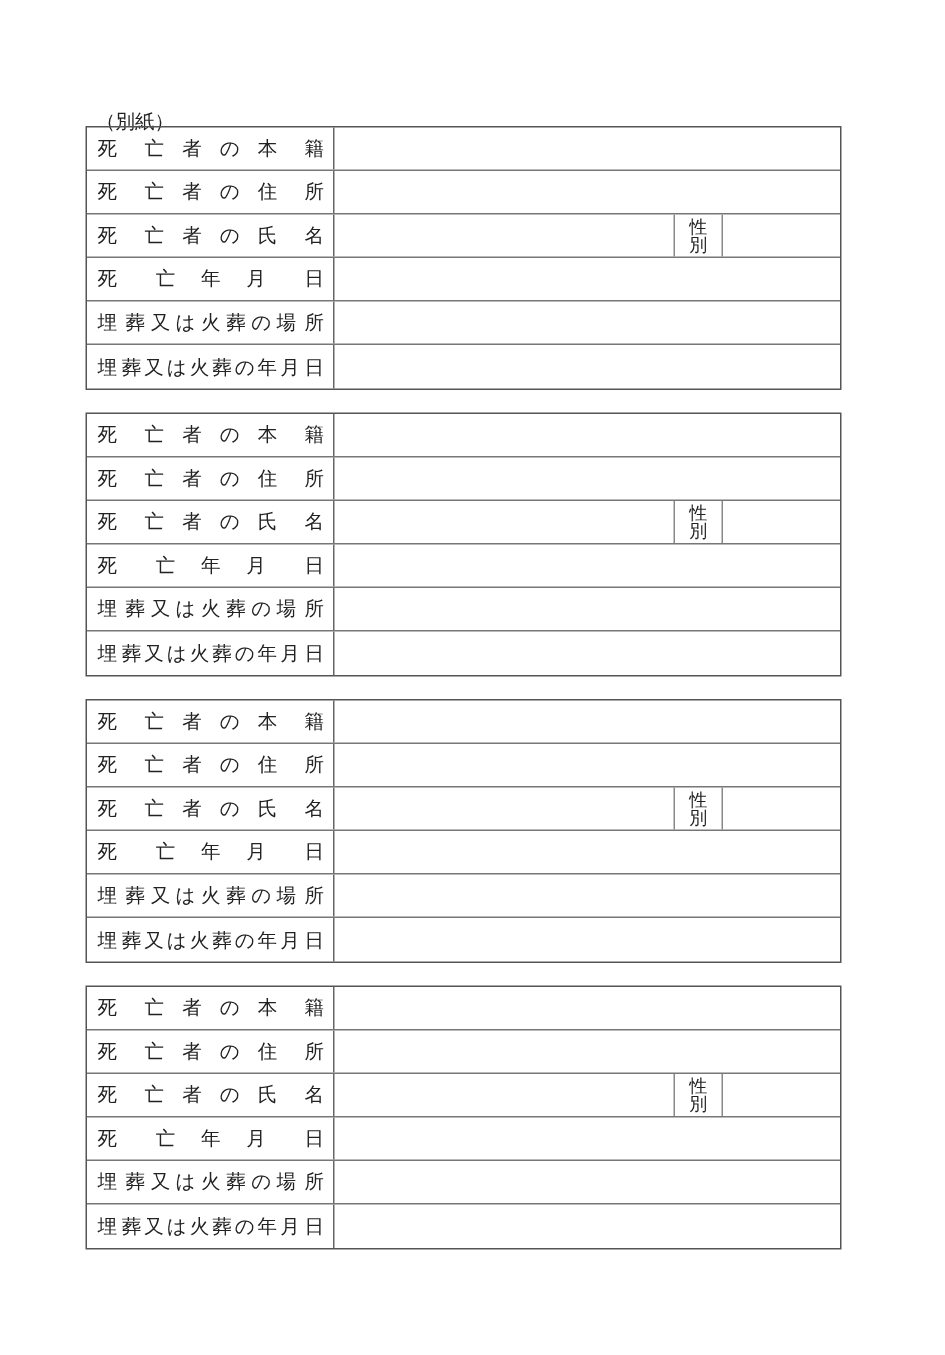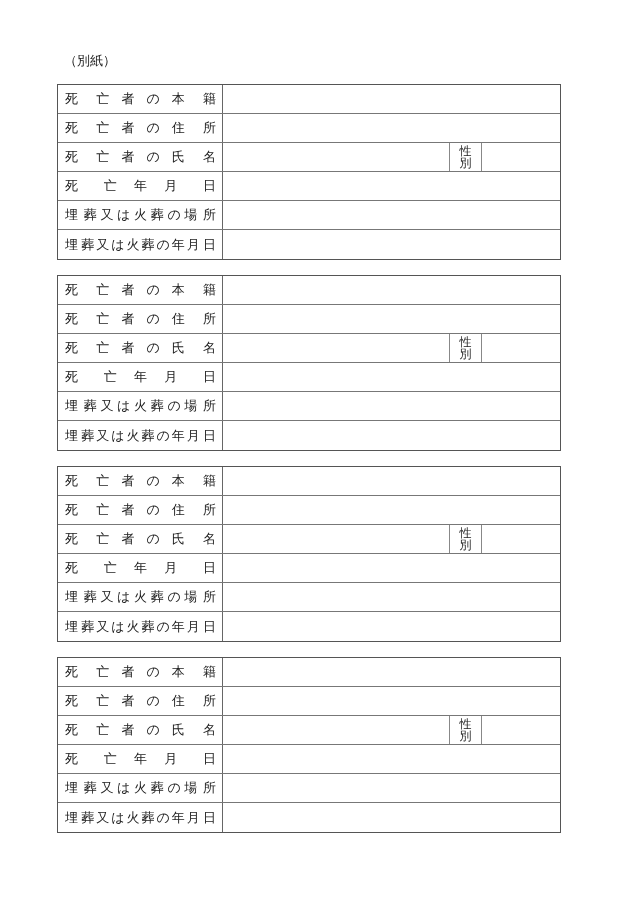--- a/index.html
+++ b/index.html
@@ -1,17 +1,17 @@
 <!DOCTYPE html>
 <html><head>
 <meta charset="utf-8">
 <style>
   html, body { margin: 0; padding: 0; background: #ffffff; }
   body { width: 630px; height: 903px; position: relative; font-family: "DejaVu Serif", "Liberation Serif", serif; color: #222; }
-  .caption { position: absolute; left: 64px; top: 52px; font-size: 13px; }
+  .caption { position: absolute; left: 64px; top: 72px; font-size: 13px; }
   .block { position: absolute; left: 57px; width: 504px; border: 1px solid #555; box-sizing: border-box; }
   .row { height: 29px; display: flex; border-bottom: 1px solid #777; box-sizing: border-box; }
   .row:last-child { border-bottom: none; }
   .label { width: 165px; border-right: 1px solid #666; box-sizing: border-box; display: flex; align-items: center; padding: 0 6px 0 7px; font-size: 13px; }
   .label span { flex: 1; text-align: center; }
   .label span:first-child { text-align: left; }
   .label span:last-child { text-align: right; }
   .value { flex: 1; }
   .sex-label { width: 33px; border-left: 1px solid #888; border-right: 1px solid #888; box-sizing: border-box; font-size: 12px; line-height: 12px; display: flex; flex-direction: column; align-items: center; justify-content: center; margin-left: auto; }
   .sex-value { width: 78px; }

